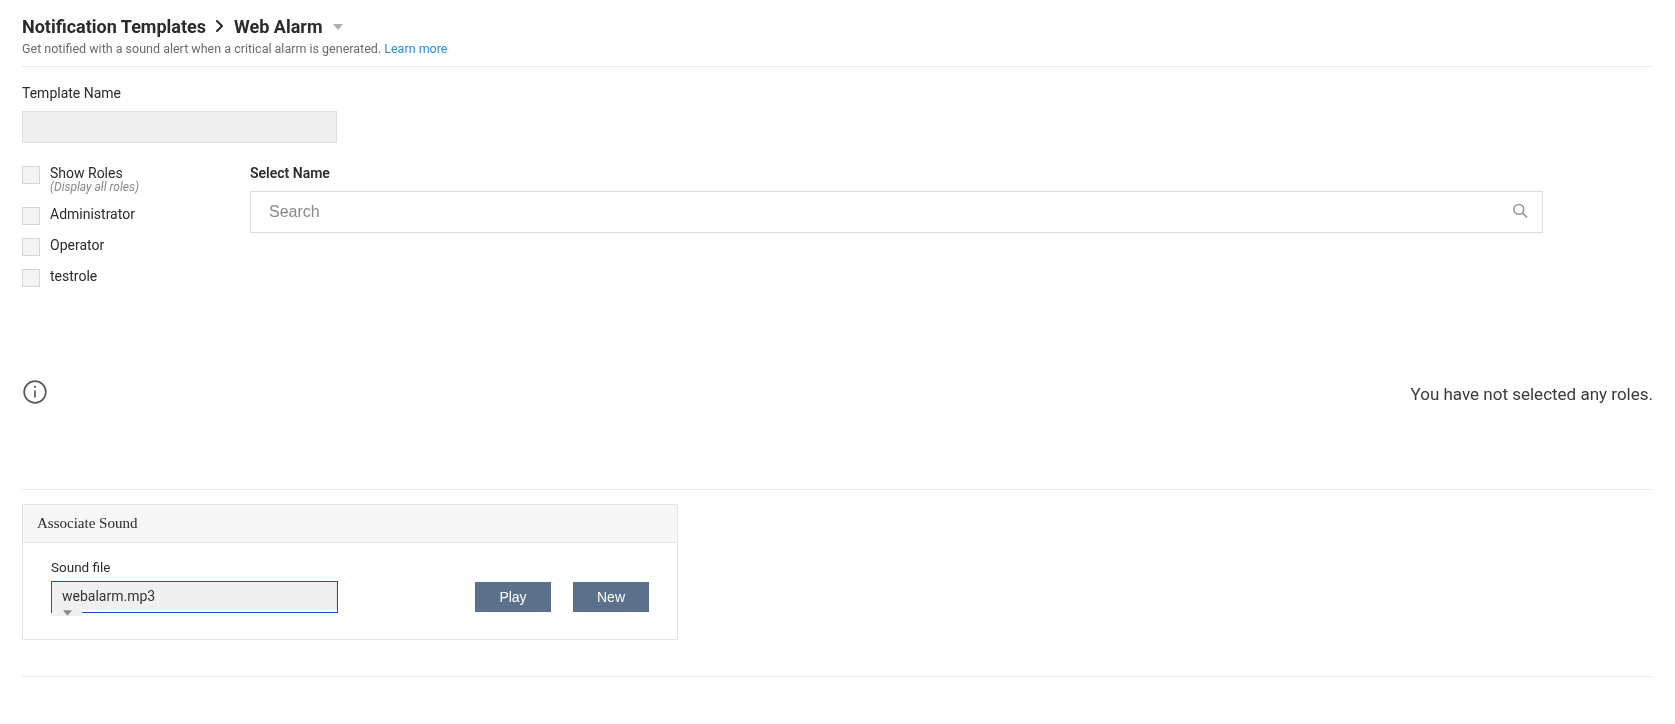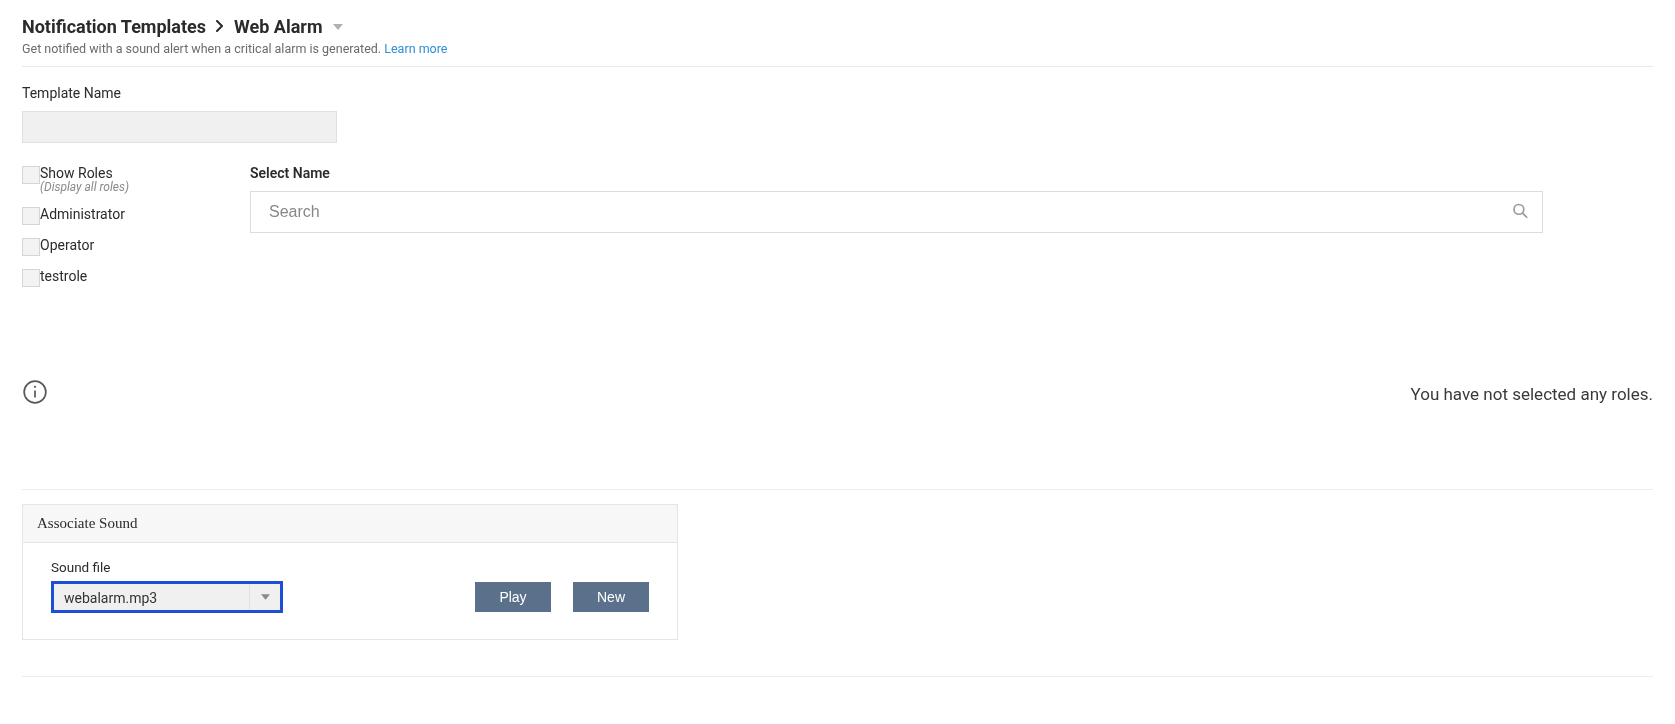--- a/index.html
+++ b/index.html
@@ -78,20 +78,21 @@
     display: flex;
     margin-top: 22px;
     align-items: flex-start;
   }
   .roles-col { width: 228px; flex-shrink: 0; }
   .users-col { flex: 1; padding-right: 110px; }
 
   .chk-row {
     display: flex;
     align-items: flex-start;
+    gap: 10px;
     margin-bottom: 12px;
   }
   .chk {
     width: 18px;
     height: 18px;
     border: 1px solid #d6d6d6;
     background: #f3f3f3;
     flex-shrink: 0;
     margin-top: 1px;
   }
@@ -160,23 +161,24 @@
   }
   .card-body { padding: 16px 28px 26px 28px; }
   .sound-label { font-size: 13.5px; margin-bottom: 6px; }
   .sound-row {
     display: flex;
     align-items: center;
     gap: 10px;
   }
   .select-wrap {
     display: flex;
-    width: 232px;
+    width: 287px;
     height: 32px;
-    border: 3px solid #1d4ed8;
+    border: 1px solid #1d4ed8;
+    flex-direction: column;
   }
   .select-value {
     flex: 1;
     background: #f0f0f0;
     border-right: 1px solid #e0e0e0;
     padding: 6px 10px;
     font-size: 14px;
     color: #333;
   }
   .select-btn {

